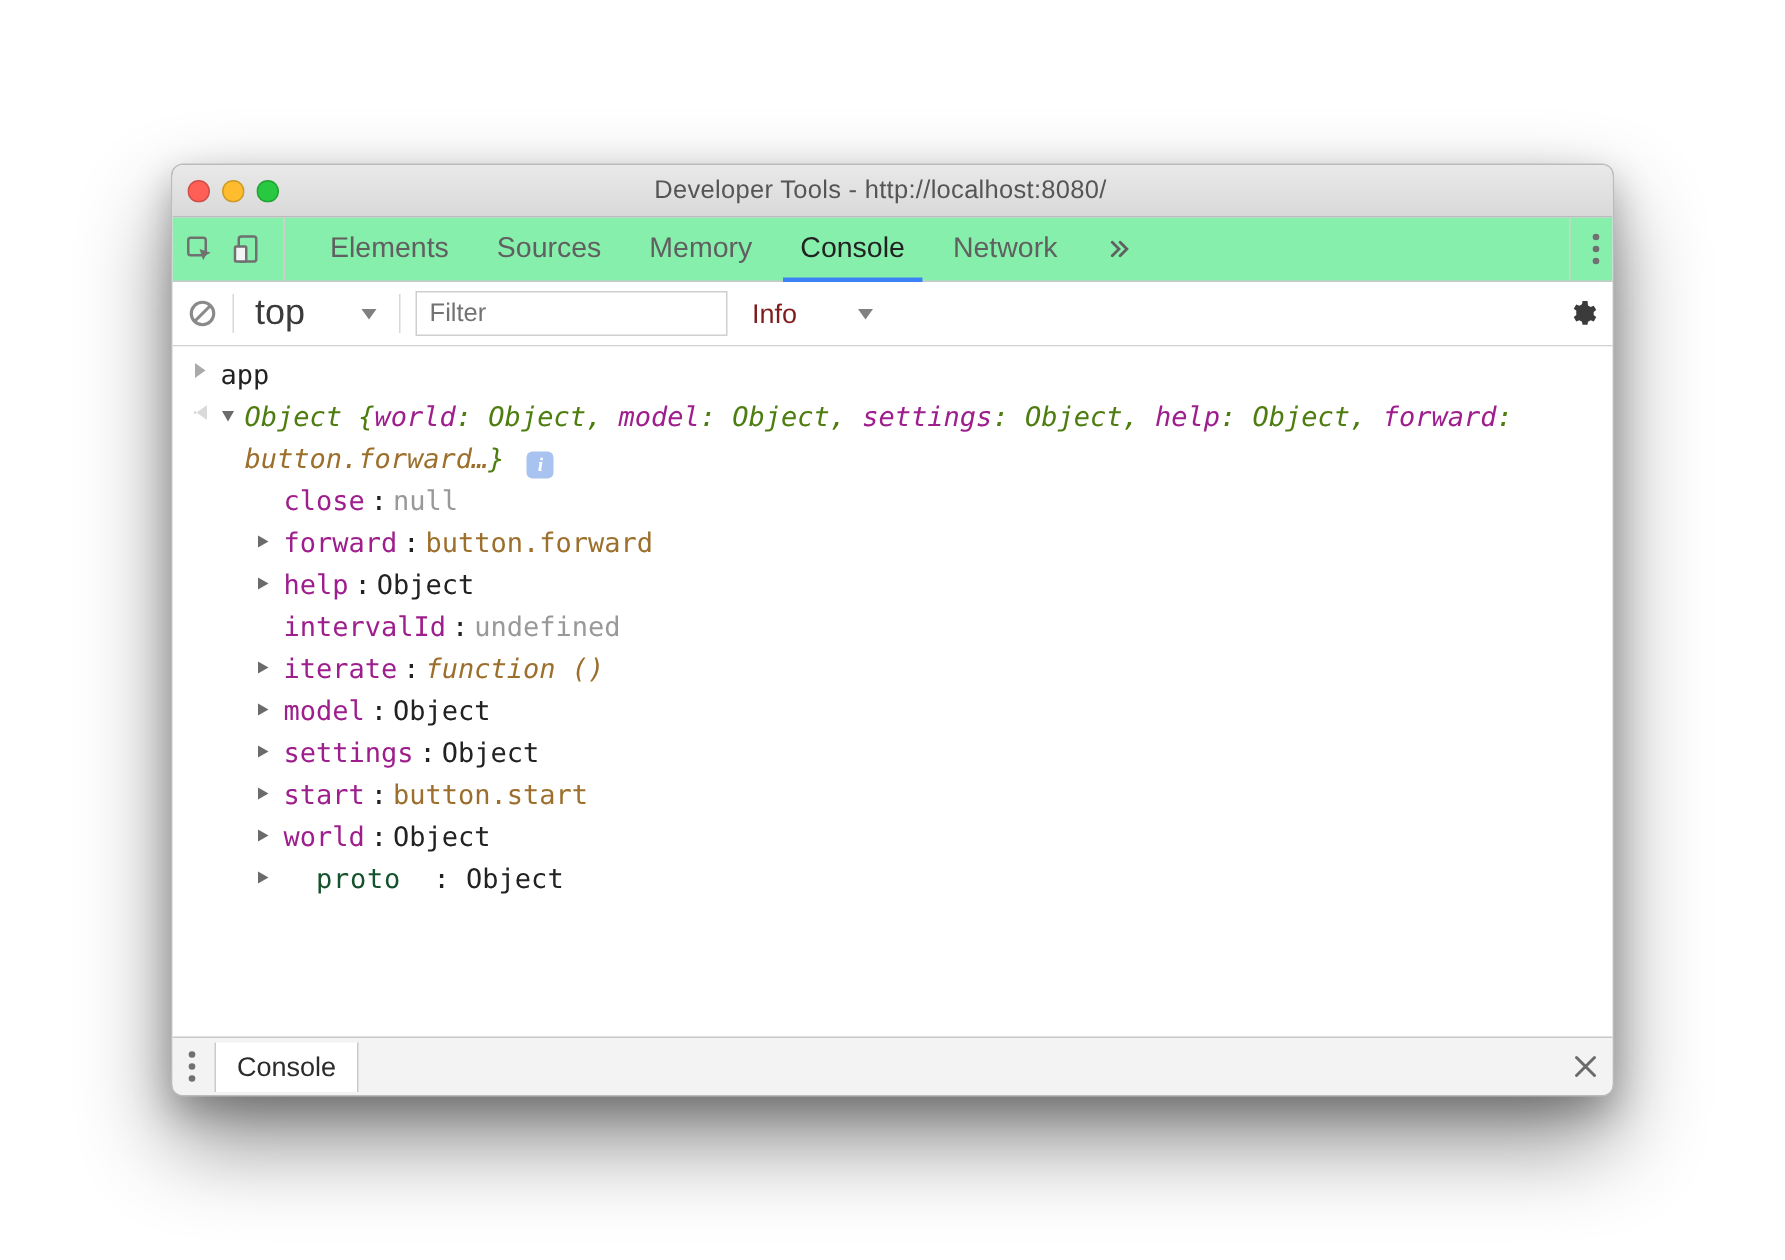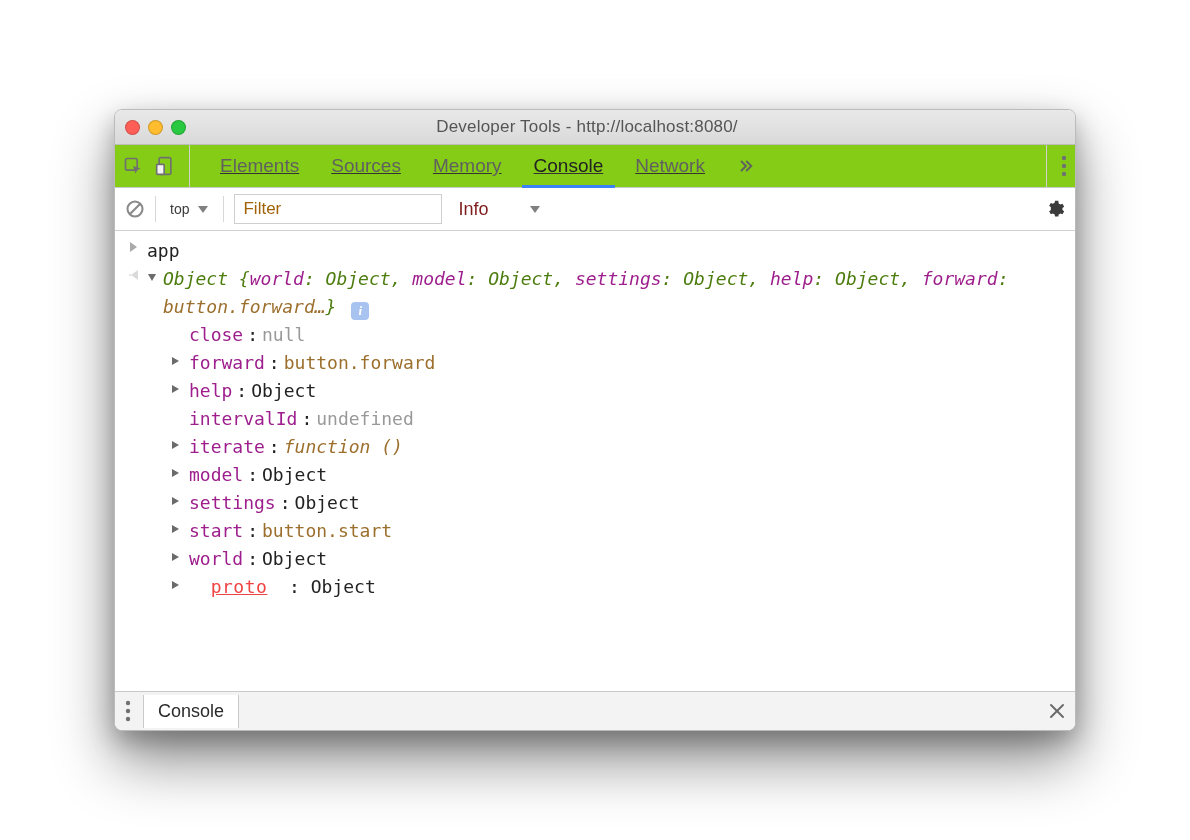--- a/index.html
+++ b/index.html
@@ -28,22 +28,21 @@
   .dot.yellow{background:#febc2e;}
   .dot.green{background:#28c840;}
   .title{
     position:absolute;left:0;right:16px;text-align:center;
     color:#555;font-size:17px;letter-spacing:.2px;
   }
   
   .tabstrip{
     height:42px;border-bottom:1px solid #c9c9c9;
     display:flex;align-items:center;padding:0 8px;gap:6px;
-    background:#84cc16;
-    text-decoration:underline;
+    background:#86efac;
   }
   .ts-left{display:flex;align-items:center;gap:12px;padding-right:14px;border-right:1px solid #d0d0d0;height:100%;}
   .icon{color:#7a7a7a;display:inline-flex;align-items:center;justify-content:center;}
   svg{display:block;}
   .tabs{display:flex;align-items:stretch;height:100%;gap:0;margin-left:8px;}
   .tab{
     padding:0 16px;display:flex;align-items:center;color:#606060;
     font-size:19px;cursor:default;height:100%;
   }
   .tab.active{color:#222;font-weight:500;position:relative;}
@@ -51,27 +50,27 @@
     content:"";position:absolute;left:4px;right:4px;bottom:-1px;height:3px;background:#3b82f6;
   }
   .ts-right{margin-left:auto;display:flex;align-items:center;gap:14px;padding-left:14px;border-left:1px solid #d0d0d0;height:100%;}
   
   .filterbar{
     height:42px;border-bottom:1px solid #d0d0d0;background:#fff;
     display:flex;align-items:center;padding:0 10px;gap:10px;
   }
   .fb-sep{width:1px;height:26px;background:#d8d8d8;}
   .ctx-select{
-    display:flex;align-items:center;gap:8px;color:#3b3b3b;font-size:14px;
+    display:flex;align-items:center;gap:37px;color:#3b3b3b;font-size:24px;
     padding:0 4px;height:100%;
   }
   .cv{color:#808080;}
   .filterbox{
     border:1px solid #cfcfcf;height:28px;width:190px;background:#fff;
-    display:flex;align-items:center;padding:0 8px;color:#a16207;font-size:17px;
+    display:flex;align-items:center;padding:0 8px;color:#737373;font-size:17px;
   }
   .level-select{display:flex;align-items:center;gap:40px;color:#7f1d1d;font-size:18px;padding:0 6px;}
   .gear{margin-left:auto;}
   
   .console{
     flex:1;overflow:hidden;background:#fff;padding:6px 0 0 14px;
     font-family:Menlo,Consolas,monospace;font-size:18px;line-height:28px;color:#222;
   }
   .row{display:flex;align-items:flex-start;}
   .gut{width:18px;text-align:center;color:#aaa;flex:0 0 18px;font-size:14px;padding-top:4px;user-select:none;}
@@ -88,21 +87,21 @@
   .v-obj{color:#222;}
   .v-el{color:#9c6f2d;}
   .v-fn{color:#9c6f2d;font-style:italic;}
   .summary{font-style:italic;}
   .summary .plain{color:#4d7c0f;font-style:italic;}
   .badge-i{
     display:inline-flex;width:18px;height:18px;border-radius:4px;
     background:#a8c3f0;color:#fff;font:italic 700 13px/1 Georgia,serif;
     align-items:center;justify-content:center;margin-left:4px;position:relative;top:2px;
   }
-  .proto{color:#ef4444;letter-spacing:.5px;text-decoration:underline;}
+  .proto{color:#14532d;letter-spacing:.5px;}
   .proto-pad{color:#222;}
   
   .bottombar{
     height:38px;border-top:1px solid #c9c9c9;background:#f3f3f3;
     display:flex;align-items:center;padding:0 10px;gap:12px;
   }
   .drawer-tab{
     background:#fff;border:1px solid #c9c9c9;border-bottom:none;border-top:none;
     padding:6px 14px;color:#2b2b2b;font-size:18px;
     margin-bottom:-1px;

